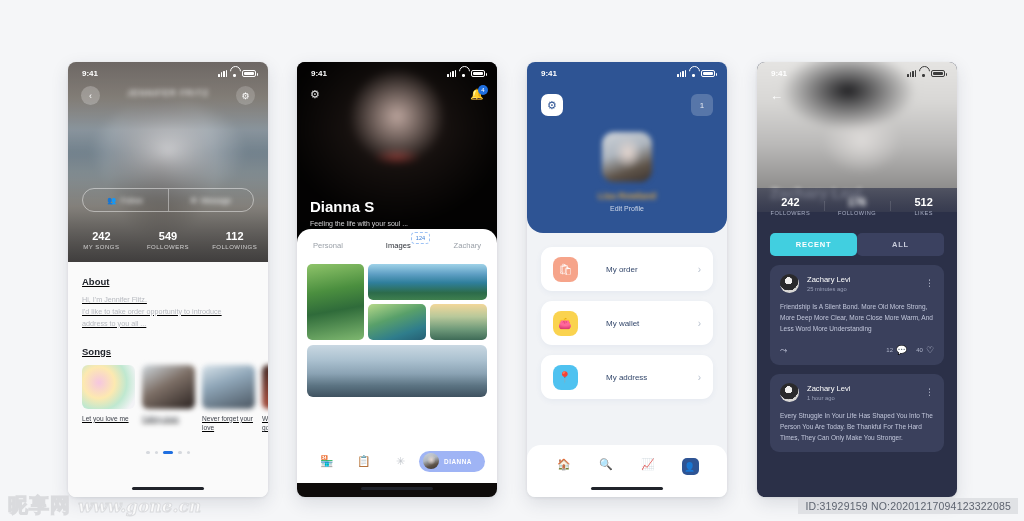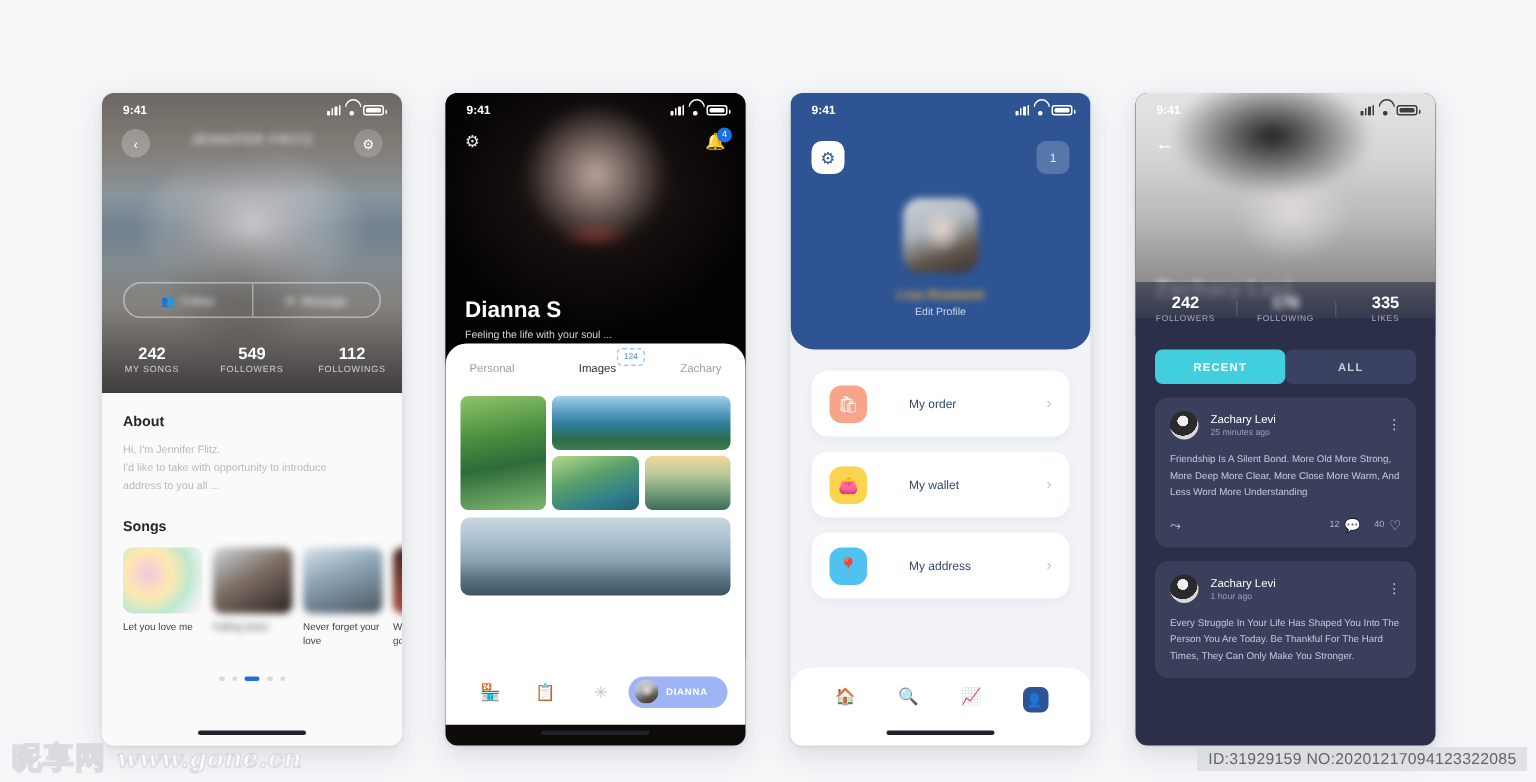--- a/index.html
+++ b/index.html
@@ -96,21 +96,21 @@
     display: flex; gap: 0; border: 1px solid rgba(255,255,255,.45);
     border-radius: 13px; overflow: hidden; height: 24px; }
   #phone1 .actions > div { flex: 1; display: flex; align-items: center;
     justify-content: center; gap: 4px; font-size: 7.5px; color: #fff; }
   #phone1 .actions .sep { flex: 0 0 1px; background: rgba(255,255,255,.4); }
   #phone1 .stats { position: absolute; left: 0; right: 0; bottom: 12px;
     display: flex; }
   #phone1 .stats > div { flex: 1; text-align: center; }
   #phone1 .stats .num { font-size: 11px; font-weight: bold; color: #fff; }
   #phone1 .stats .lbl { font-size: 6px; letter-spacing: .5px; color: rgba(255,255,255,.72); margin-top: 2px; }
-  #phone1 .body { padding: 14px 14px 0; background: #fafafa; height: 235px; }
+  #phone1 .body { padding: 14px 14px 0; background: #fafafa; height: 235px; text-decoration: underline; }
   #phone1 .h-about { font-size: 9.5px; font-weight: bold; color: #22252c; }
   #phone1 .about-txt { font-size: 7.2px; line-height: 1.65; color: #b6b9bf; margin-top: 7px; }
   #phone1 .h-songs { font-size: 9.5px; font-weight: bold; color: #22252c; margin-top: 16px; }
   #phone1 .songs { display: flex; gap: 7px; margin-top: 8px; }
   #phone1 .song { width: 53px; flex: 0 0 53px; }
   #phone1 .song .cover { width: 53px; height: 44px; border-radius: 6px; overflow: hidden; }
   #phone1 .song .t { font-size: 6.6px; line-height: 1.45; color: #3a3f48; margin-top: 5px; }
   .cv1 { background: radial-gradient(circle at 32% 40%, #f5c6e0, #fde9b0 35%, #bfe8d0 62%, #f3f3f6 88%); }
   .cv2 { background: linear-gradient(150deg,#cfd8de,#7d6f66 45%,#2a2220); }
   .cv3 { background: linear-gradient(160deg,#d8e3ea,#8fa6b8 40%,#4a5560); }
@@ -292,21 +292,21 @@
           <div class="num">112</div>
           <div class="lbl">FOLLOWINGS</div>
         </div>
       </div>
     </div>
 
     <div class="body">
       <div class="h-about">About</div>
       <div class="about-txt">
         <div>Hi, I'm Jennifer Flitz.</div>
-        <div>I'd like to take with opportunity to introduce</div>
+        <div>I'd like to take order opportunity to introduce</div>
         <div>address to you all ...</div>
       </div>
       <div class="h-songs">Songs</div>
       <div class="songs">
         <div class="song">
           <div class="cover cv1"></div>
           <div class="t">Let you love me</div>
         </div>
         <div class="song">
           <div class="cover cv2 blurry-soft"></div>
@@ -466,21 +466,21 @@
     <div class="statsband">
       <div>
         <div class="num">242</div>
         <div class="lbl">FOLLOWERS</div>
       </div>
       <div>
         <div class="num blurtext">176</div>
         <div class="lbl">FOLLOWING</div>
       </div>
       <div>
-        <div class="num">335</div>
+        <div class="num">512</div>
         <div class="lbl">LIKES</div>
       </div>
     </div>
 
     <div class="segwrap">
       <div class="seg on">RECENT</div>
       <div class="seg">ALL</div>
     </div>
 
     <div class="feed">

